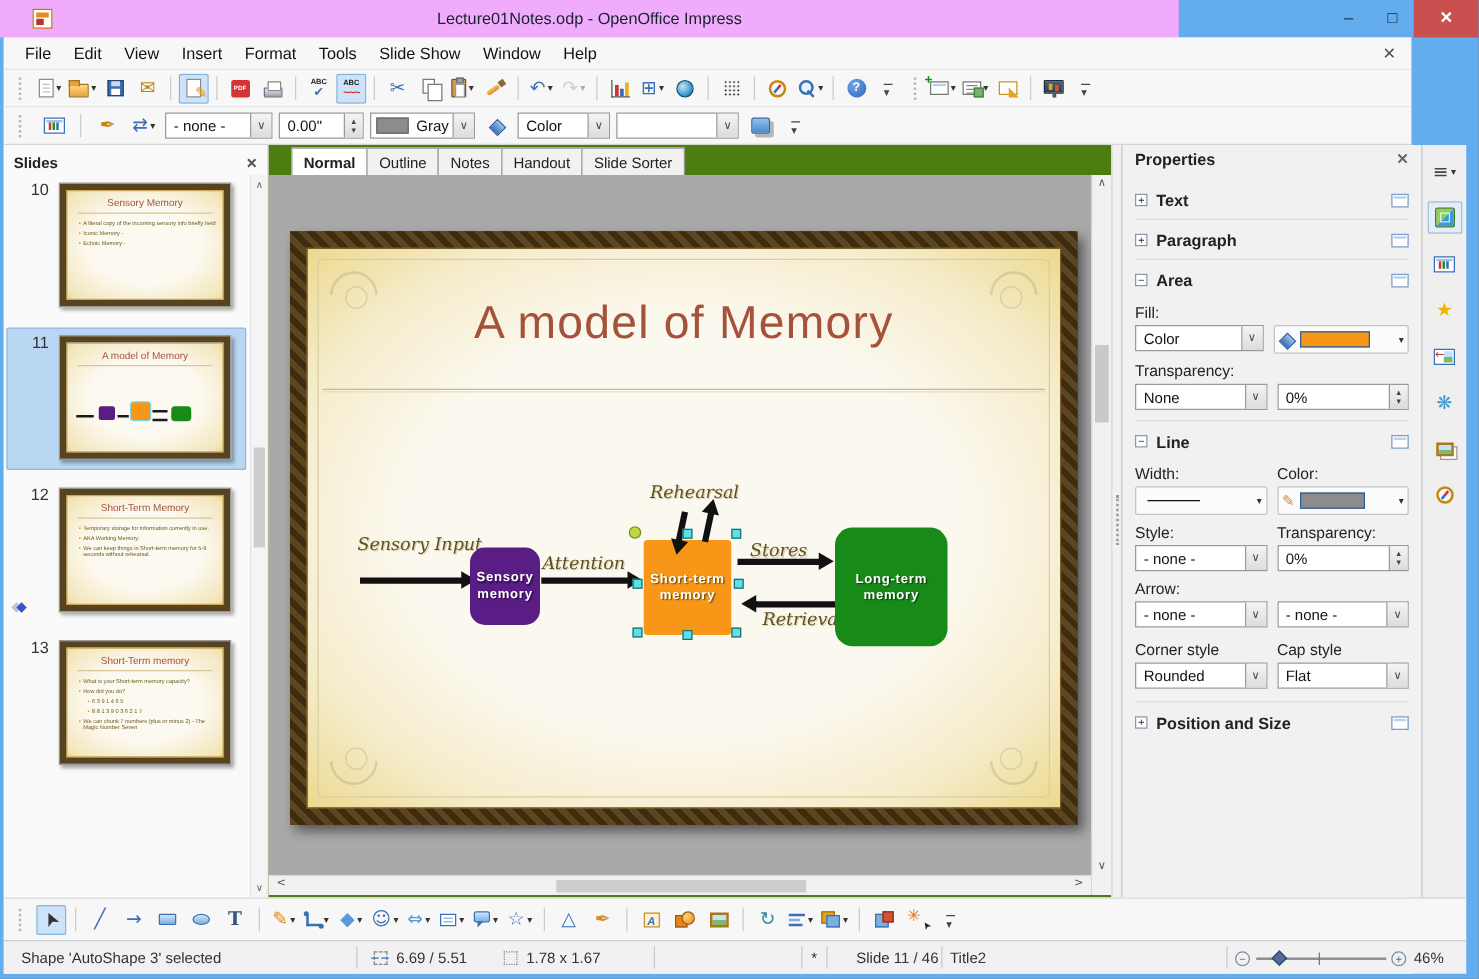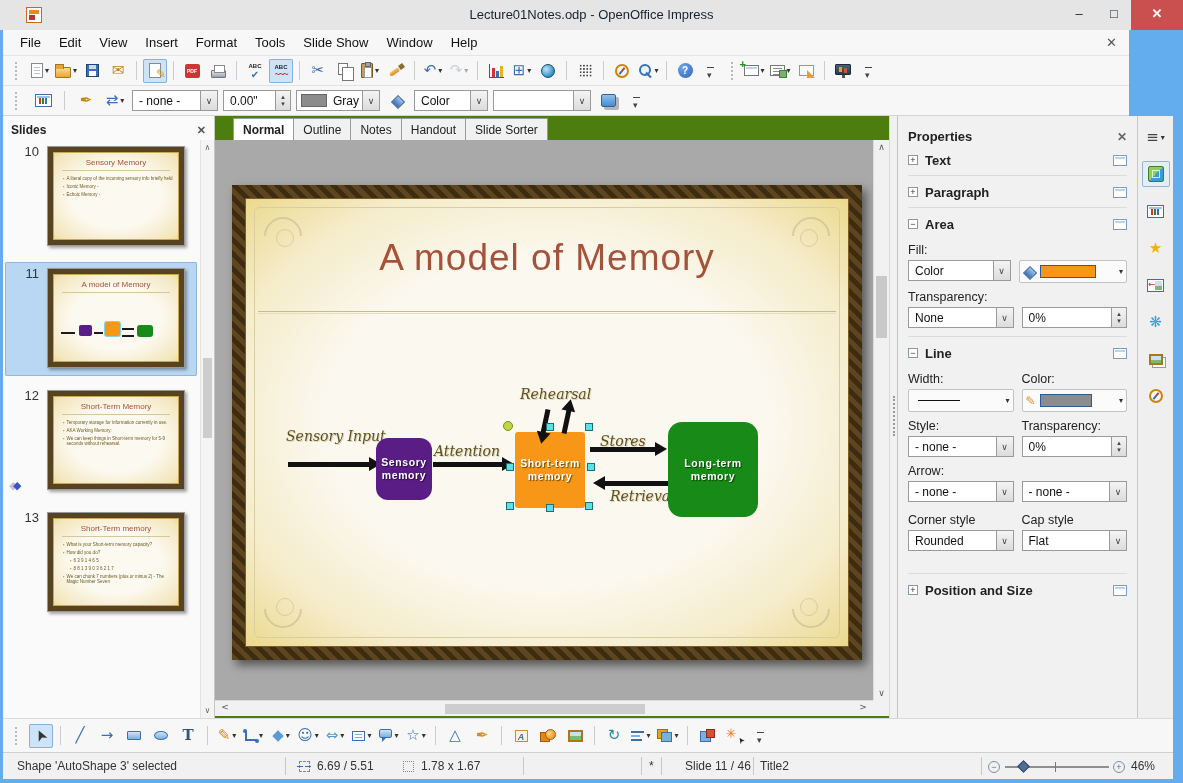--- a/index.html
+++ b/index.html
@@ -1,19 +1,19 @@
 <!DOCTYPE html>
 <html><head>
 <meta charset="utf-8">
 <style>
 *{box-sizing:border-box;margin:0;padding:0}
 body{margin:0;background:#555;font-family:"Liberation Sans",sans-serif}
 #root{position:relative;width:1183px;height:783px;background:#63acee;overflow:hidden}
 
-#titlebar{position:absolute;top:0;left:0;width:1183px;height:30px;background:#e5e5e5}
+#titlebar{position:absolute;top:0;left:0;width:943px;height:30px;background:#f0abfc}
 #app-icon{position:absolute;left:26px;top:7px;width:16px;height:16px;background:#fff;border:1px solid #c86a1e}
 #app-icon::before{content:"";position:absolute;left:2px;top:2px;right:2px;height:4px;background:#e88a1e}
 #app-icon::after{content:"";position:absolute;left:2px;bottom:2px;width:6px;height:5px;background:#b33}
 #win-title{position:absolute;left:0;right:0;top:0;height:30px;text-align:center;line-height:30px;font-size:13px;color:#16222e}
 .wbtn{position:absolute;top:0;height:30px;text-align:center;line-height:28px;color:#16222e;font-size:13px}
 #btn-min{left:1063px;width:32px}
 #btn-max{left:1097px;width:34px}
 #btn-close{left:1131px;width:52px;background:#c9504e;color:#fff;font-weight:bold}
 
 #app{position:absolute;left:3px;top:30px;width:1126px;height:749px;background:#f1f1f1;font-size:13px;color:#222}
@@ -195,21 +195,21 @@
 .dbox{position:absolute;display:flex;align-items:center;justify-content:center;text-align:center;color:#fff;font-weight:bold;font-size:10.5px;letter-spacing:.6px;white-space:pre-line;line-height:13px}
 #box-sensory{left:144px;top:253px;width:56px;height:62px;background:#5a1d86;border-radius:12px;text-shadow:1px 1px 1px #2a0a42}
 #box-short{left:283px;top:247px;width:70px;height:76px;background:#f79617;border-radius:3px;text-shadow:1px 1px 1px #6a4a08}
 #box-long{left:436px;top:237px;width:90px;height:95px;background:#188a18;border-radius:14px;text-shadow:1px 1px 1px #063f06}
 .hd{position:absolute;width:8px;height:8px;background:#5ee1e6;border:1px solid #1d6f74;z-index:5}
 .hd.rot{width:10px;height:10px;border-radius:50%;background:#bcd944;border:1px solid #7a8c1a}
 
 #splitter{position:absolute;left:886px;top:0;width:8px;height:602px;background:#f1f1f1;border-left:1px solid #d8d8d8}
 #splitter::after{content:"";position:absolute;left:3px;top:280px;height:40px;border-left:2px dotted #9a9a9a}
 #sidebar{position:absolute;left:894px;top:0;width:240px;height:602px;background:#f1f1f1;border-left:1px solid #c4c4c4;padding:4px 10px 0 10px;font-size:12.5px;color:#222}
-#sb-head{display:flex;align-items:flex-end;height:24px;font-weight:bold;font-size:13px}
+#sb-head{display:flex;align-items:flex-start;height:24px;font-weight:bold;font-size:13px}
 #sb-close{margin-left:auto;color:#666;font-size:12px}
 .psec{display:flex;align-items:center;height:24px;margin-top:4px;gap:7px}
 .psec-t{font-weight:bold;font-size:13px}
 .exp{width:10px;height:10px;border:1px solid #8a97a8;background:#fff;display:inline-flex;align-items:center;justify-content:center;font-size:9px;line-height:9px;color:#333}
 .exp.plus::after{content:"+"}
 .exp.minus::after{content:"−"}
 .launcher{margin-left:auto;width:14px;height:11px;border:1px solid #7a9cc6;background:#fff;position:relative}
 .launcher::before{content:"";position:absolute;left:1px;top:1px;right:1px;height:2px;background:#b8d4ee}
 .sb-hr{border-top:1px solid #dcdcdc;margin-top:3px}
 .plabel{margin:7px 0 3px 0;font-size:12.5px}
@@ -683,21 +683,21 @@
             </span>
           <span class="combo">
               <span class="v">- none -</span>
               <span class="cbtn"></span>
             </span>
         </div>
         <div class="half" style="margin-top:4px">
           <div class="plabel">Corner style</div>
           <div class="plabel">Cap style</div>
         </div>
-        <div class="prow" style="margin-bottom:22px">
+        <div class="prow" style="margin-bottom:10px">
           <span class="combo">
               <span class="v">Rounded</span>
               <span class="cbtn"></span>
             </span>
           <span class="combo">
               <span class="v">Flat</span>
               <span class="cbtn"></span>
             </span>
         </div>
         <div class="sb-hr"></div>

